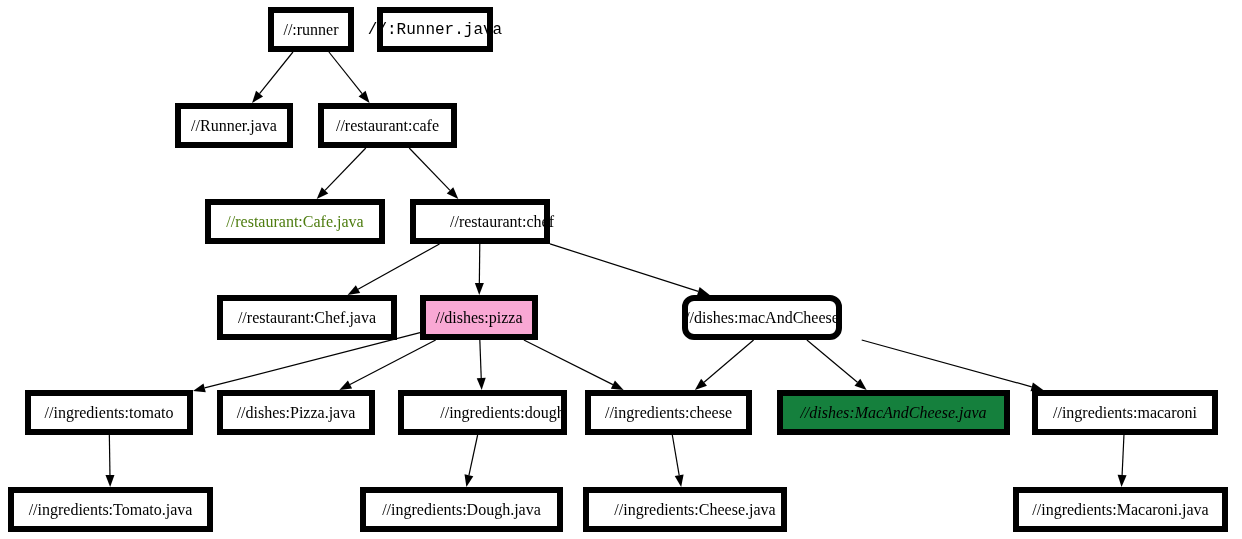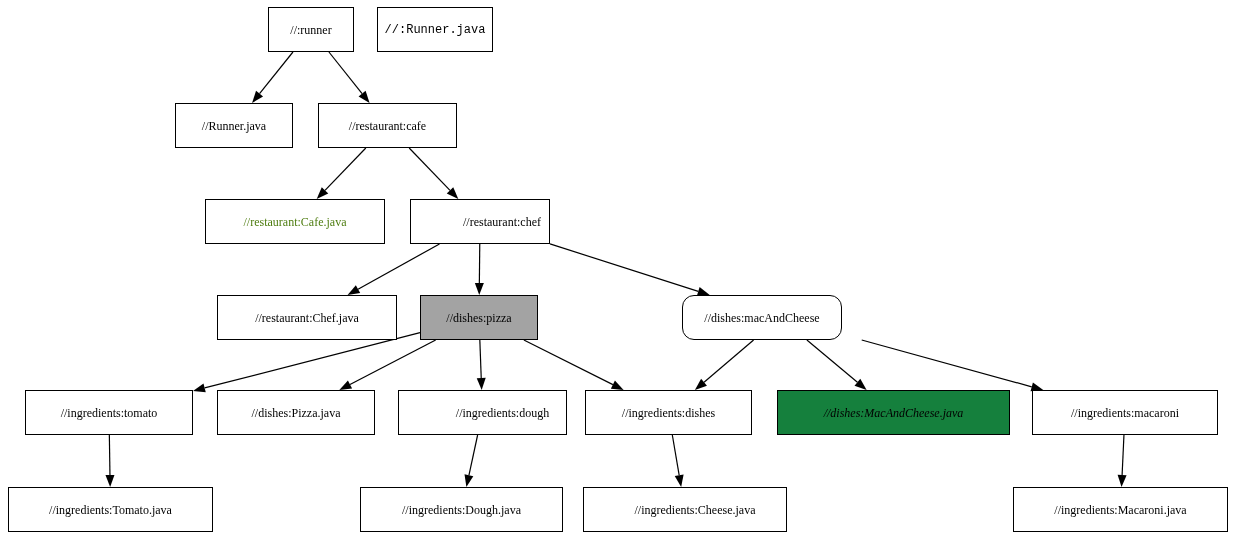--- a/index.html
+++ b/index.html
@@ -19,25 +19,25 @@
     position: absolute;
     left: 0;
     top: 0;
     width: 1242px;
     height: 539px;
   }
   .graph-node {
     position: absolute;
     box-sizing: border-box;
     background: #ffffff;
-    border: 1px solid #a16207;
+    border: 6px solid #a16207;
     display: flex;
     align-items: center;
     justify-content: center;
-    font-size: 12px;
+    font-size: 16px;
     color: #000000;
     white-space: nowrap;
     line-height: 1;
   }
 </style>
 </head>
 <body>
 
 <div class="graph-canvas">
   <svg class="edge-layer" width="1242" height="539" viewBox="0 0 1242 539">
@@ -79,26 +79,26 @@
       <polygon points="1121.5438144329896,487 1117.6047520003394,474.80435376244117 1126.5950827289766,475.2214309611924" fill="#000000"></polygon>
     </svg>
   <div id="node-layer">
       <div class="graph-node" style="left: 268px; top: 7px; width: 86px; height: 45px; border-color: rgb(0, 0, 0); background: rgb(255, 255, 255); color: rgb(0, 0, 0);">//:runner</div>
       <div class="graph-node" style="left: 377px; top: 7px; width: 116px; height: 45px; border-color: rgb(0, 0, 0); background: rgb(255, 255, 255); color: rgb(0, 0, 0); font-family: Liberation Mono, monospace;">//:Runner.java</div>
       <div class="graph-node" style="left: 175px; top: 103px; width: 118px; height: 45px; border-color: rgb(0, 0, 0); background: rgb(255, 255, 255); color: rgb(0, 0, 0);">//Runner.java</div>
       <div class="graph-node" style="left: 318px; top: 103px; width: 139px; height: 45px; border-color: rgb(0, 0, 0); background: rgb(255, 255, 255); color: rgb(0, 0, 0);">//restaurant:cafe</div>
       <div class="graph-node" style="left: 205px; top: 199px; width: 180px; height: 45px; border-color: rgb(0, 0, 0); background: rgb(255, 255, 255); color: #4d7c0f;">//restaurant:Cafe.java</div>
       <div class="graph-node" style="left: 410px; top: 199px; width: 140px; height: 45px; border-color: rgb(0, 0, 0); background: rgb(255, 255, 255); color: rgb(0, 0, 0); padding-left: 44px;">//restaurant:chef</div>
       <div class="graph-node" style="left: 217px; top: 295px; width: 180px; height: 45px; border-color: rgb(0, 0, 0); background: rgb(255, 255, 255); color: rgb(0, 0, 0);">//restaurant:Chef.java</div>
-      <div class="graph-node" style="left: 420px; top: 295px; width: 118px; height: 45px; border-color: rgb(0, 0, 0); background: #a3a3a3; color: rgb(0, 0, 0);">//dishes:pizza</div>
+      <div class="graph-node" style="left: 420px; top: 295px; width: 118px; height: 45px; border-color: rgb(0, 0, 0); background: #f9a8d4; color: rgb(0, 0, 0);">//dishes:pizza</div>
       <div class="graph-node" style="left: 682px; top: 295px; width: 160px; height: 45px; border-color: rgb(0, 0, 0); background: rgb(255, 255, 255); color: rgb(0, 0, 0); border-radius: 12px;">//dishes:macAndCheese</div>
       <div class="graph-node" style="left: 25px; top: 390px; width: 168px; height: 45px; border-color: rgb(0, 0, 0); background: rgb(255, 255, 255); color: rgb(0, 0, 0);">//ingredients:tomato</div>
       <div class="graph-node" style="left: 217px; top: 390px; width: 158px; height: 45px; border-color: rgb(0, 0, 0); background: rgb(255, 255, 255); color: rgb(0, 0, 0);">//dishes:Pizza.java</div>
       <div class="graph-node" style="left: 398px; top: 390px; width: 169px; height: 45px; border-color: rgb(0, 0, 0); background: rgb(255, 255, 255); color: rgb(0, 0, 0); padding-left: 40px;">//ingredients:dough</div>
-      <div class="graph-node" style="left: 585px; top: 390px; width: 167px; height: 45px; border-color: rgb(0, 0, 0); background: rgb(255, 255, 255); color: rgb(0, 0, 0);">//ingredients:dishes</div>
+      <div class="graph-node" style="left: 585px; top: 390px; width: 167px; height: 45px; border-color: rgb(0, 0, 0); background: rgb(255, 255, 255); color: rgb(0, 0, 0);">//ingredients:cheese</div>
       <div class="graph-node" style="left: 777px; top: 390px; width: 233px; height: 45px; border-color: rgb(0, 0, 0); background: #15803d; color: rgb(0, 0, 0); font-style: italic;">//dishes:MacAndCheese.java</div>
       <div class="graph-node" style="left: 1032px; top: 390px; width: 186px; height: 45px; border-color: rgb(0, 0, 0); background: rgb(255, 255, 255); color: rgb(0, 0, 0);">//ingredients:macaroni</div>
       <div class="graph-node" style="left: 8px; top: 487px; width: 205px; height: 45px; border-color: rgb(0, 0, 0); background: rgb(255, 255, 255); color: rgb(0, 0, 0);">//ingredients:Tomato.java</div>
       <div class="graph-node" style="left: 360px; top: 487px; width: 203px; height: 45px; border-color: rgb(0, 0, 0); background: rgb(255, 255, 255); color: rgb(0, 0, 0);">//ingredients:Dough.java</div>
       <div class="graph-node" style="left: 583px; top: 487px; width: 204px; height: 45px; border-color: rgb(0, 0, 0); background: rgb(255, 255, 255); color: rgb(0, 0, 0); padding-left: 20px;">//ingredients:Cheese.java</div>
       <div class="graph-node" style="left: 1013px; top: 487px; width: 215px; height: 45px; border-color: rgb(0, 0, 0); background: rgb(255, 255, 255); color: rgb(0, 0, 0);">//ingredients:Macaroni.java</div>
     </div>
 </div>
 
 </body></html>

